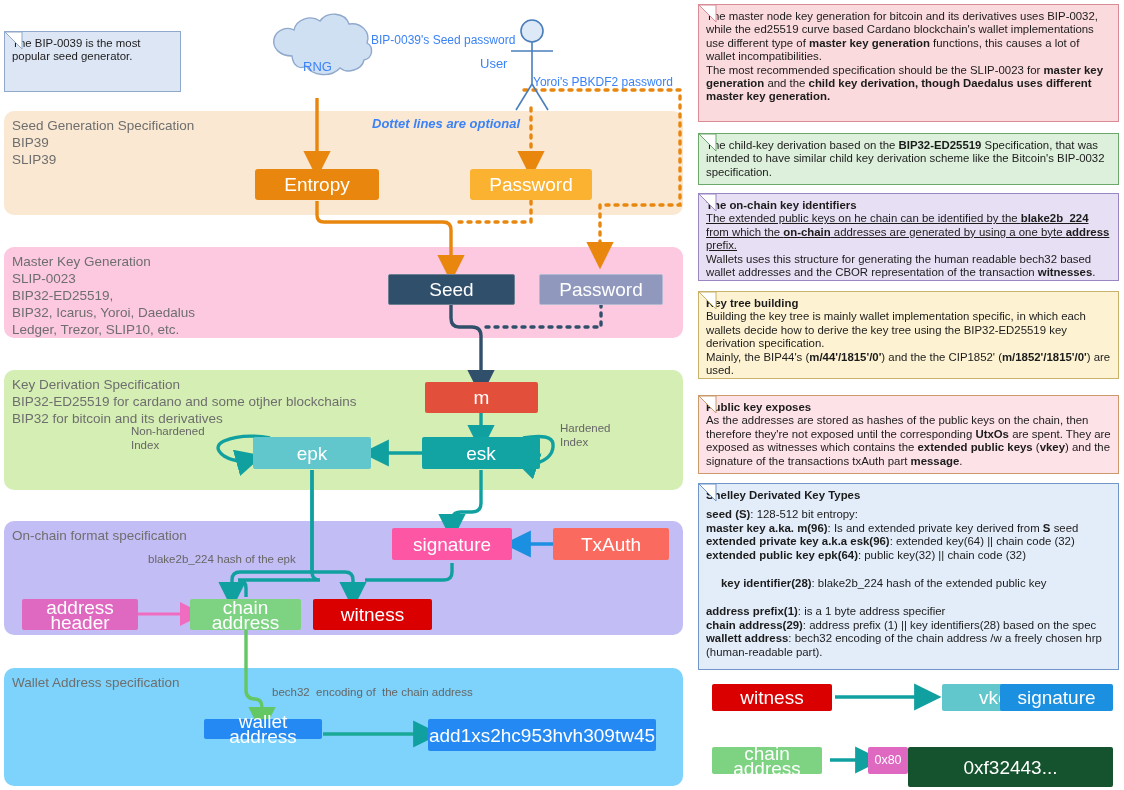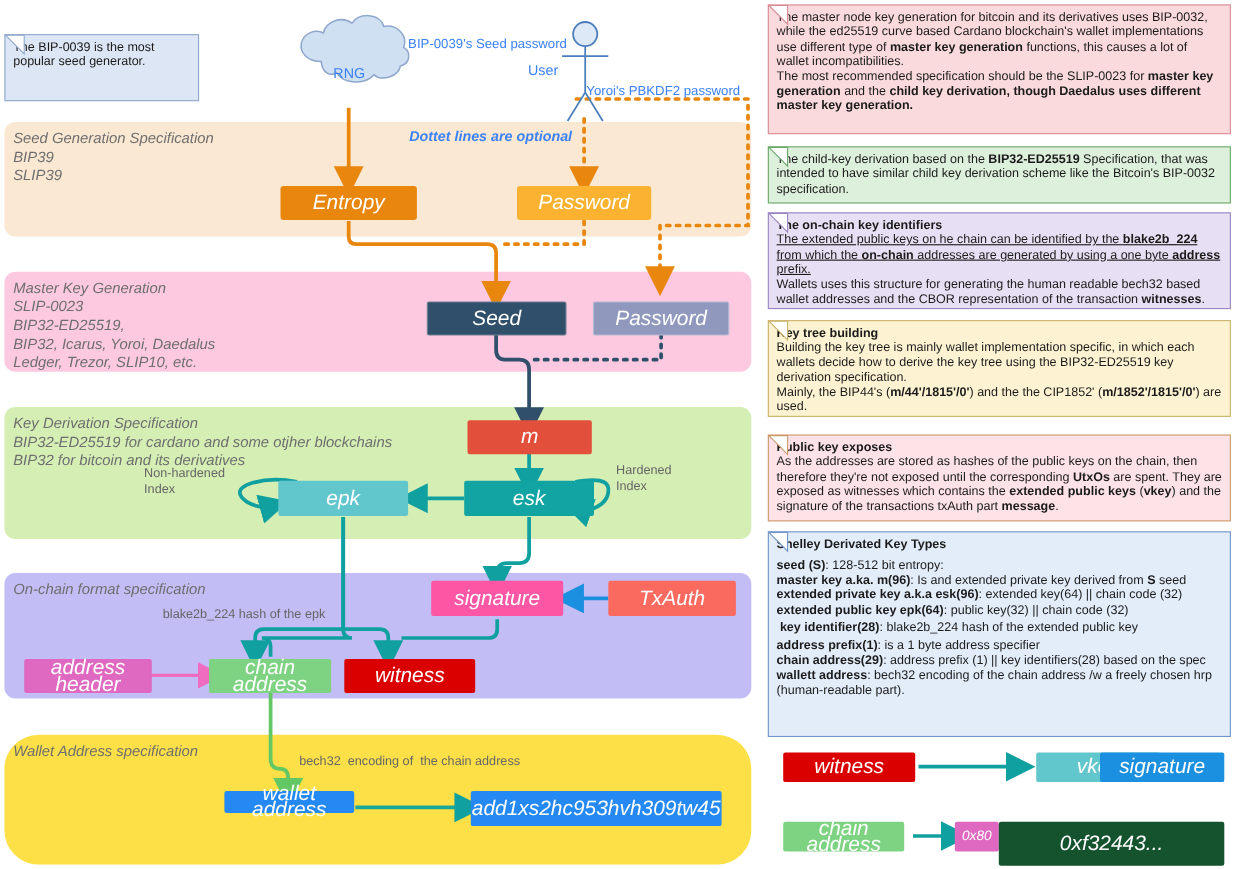--- a/index.html
+++ b/index.html
@@ -1,21 +1,21 @@
 <!DOCTYPE html>
 <html><head>
 <meta charset="utf-8">
 <style>
   html,body{margin:0;padding:0;background:#ffffff;}
   body{width:1124px;height:790px;position:relative;overflow:hidden;
        font-family:"Liberation Sans","DejaVu Sans",sans-serif;}
   .canvas{position:absolute;left:0;top:0;width:1124px;height:790px;}
 
   
-  .abs{position:absolute;box-sizing:border-box;font-style:italic;}
+  .abs{position:absolute;box-sizing:border-box;}
 
   
   .band{border-radius:10px;}
   .band .band-title{position:absolute;left:8px;top:6px;color:#6e6e6e;
        font-size:13.5px;line-height:17px;white-space:pre;}
 
   
   .node{display:flex;align-items:center;justify-content:center;
         color:#ffffff;font-size:19px;text-align:center;border-radius:3px;
         line-height:15px;}
@@ -56,21 +56,21 @@
   <div class="abs band" style="left:4px;top:370px;width:679px;height:120px;background:#d5eeb4;">
     <div class="band-title" style="white-space: pre;">Key Derivation Specification
 BIP32-ED25519 for cardano and some otjher blockchains
 BIP32 for bitcoin and its derivatives</div>
   </div>
 
   <div class="abs band" style="left:4px;top:521px;width:679px;height:114px;background:#c3bdf5;">
     <div class="band-title" style="white-space: pre;">On-chain format specification</div>
   </div>
 
-  <div class="abs band" style="left:4px;top:668px;width:679px;height:118px;background:#fde047;border-radius:31px;">
+  <div class="abs band" style="left:4px;top:668px;width:679px;height:118px;background:#7dd3fc;">
     <div class="band-title" style="white-space: pre;">Wallet Address specification</div>
   </div>
 
   <svg width="1124" height="790">
     <defs>
       <marker id="ar-orange" markerWidth="8" markerHeight="8" refX="3.2" refY="4" orient="auto">
         <path d="M0,0 L8,4 L0,8 z" fill="#e8860d"></path>
       </marker>
       <marker id="ar-orange-d" markerWidth="8" markerHeight="8" refX="3.2" refY="4" orient="auto">
         <path d="M0,0 L8,4 L0,8 z" fill="#e8860d"></path>
@@ -246,21 +246,21 @@
     <svg class="fold" viewBox="0 0 17 17">
       <path d="M0,0 L17,17 L17,0 Z" fill="#ffffff" stroke="#6f95c9" stroke-width="1"></path>
     </svg>
     <div class="rich">
         <div style="margin: 0px; min-height: 6px;"><b>Shelley Derivated Key Types</b></div>
         <div style="margin: 0px; min-height: 6px;"><span></span></div>
         <div style="margin: 0px; min-height: 6px;"><b>seed (S)</b><span>: 128-512 bit entropy:</span></div>
         <div style="margin: 0px; min-height: 6px;"><b>master key a.ka. m(96)</b><span>: Is and extended private key derived from </span><b>S</b><span> seed</span></div>
         <div style="margin: 0px; min-height: 6px;"><b>extended private key a.k.a esk(96)</b><span>: extended key(64) || chain code (32)</span></div>
         <div style="margin: 0px; min-height: 6px;"><b>extended public key epk(64)</b><span>: public key(32) || chain code (32)</span></div>
-        <div style="margin: 3px; min-height: 6px;"><b>key identifier(28)</b><span>: blake2b_224 hash of the extended public key</span></div>
+        <div style="margin: 15px; min-height: 6px;"><b>key identifier(28)</b><span>: blake2b_224 hash of the extended public key</span></div>
         <div style="margin: 0px; min-height: 6px;"><b>address prefix(1)</b><span>: is a 1 byte address specifier</span></div>
         <div style="margin: 0px; min-height: 6px;"><b>chain address(29)</b><span>: address prefix (1) || key identifiers(28) based on the spec</span></div>
         <div style="margin: 0px; min-height: 6px;"><b>wallett address</b><span>: bech32 encoding of the chain address /w a freely chosen hrp (human-readable part).</span></div>
       </div>
   </div>
 
   <div class="abs node sq" style="left:712px;top:684px;width:120px;height:27px;background:#da0000;">witness</div>
   <div class="abs node sq" style="left:942px;top:684px;width:113px;height:27px;background:#62c6cd;">vkey</div>
   <div class="abs node sq" style="left:1000px;top:684px;width:113px;height:27px;background:#1b8fe0;">signature</div>
 

